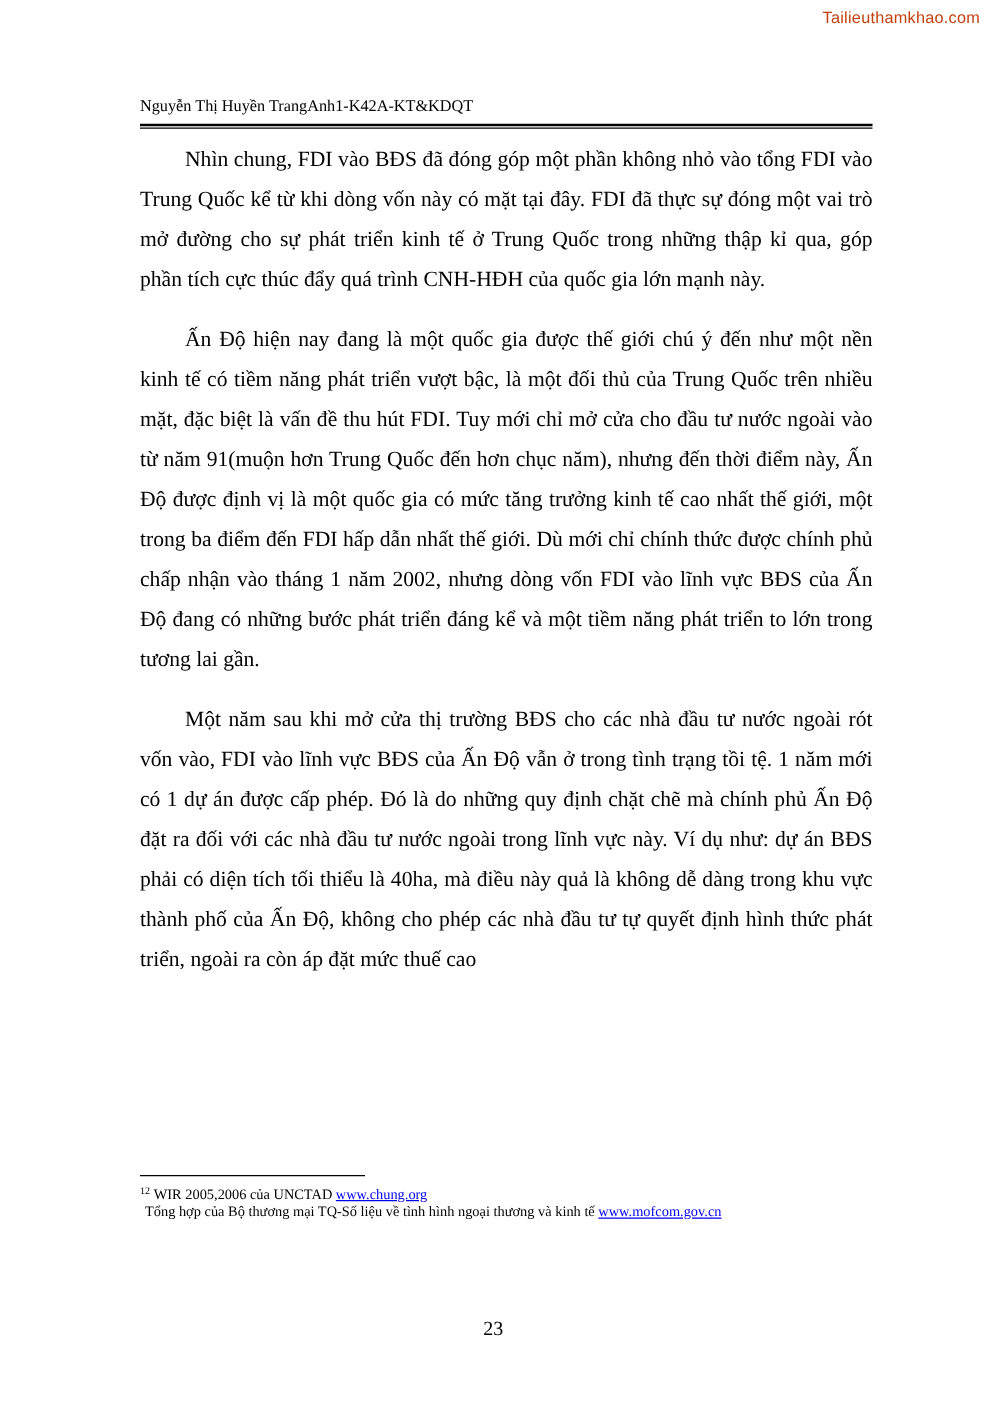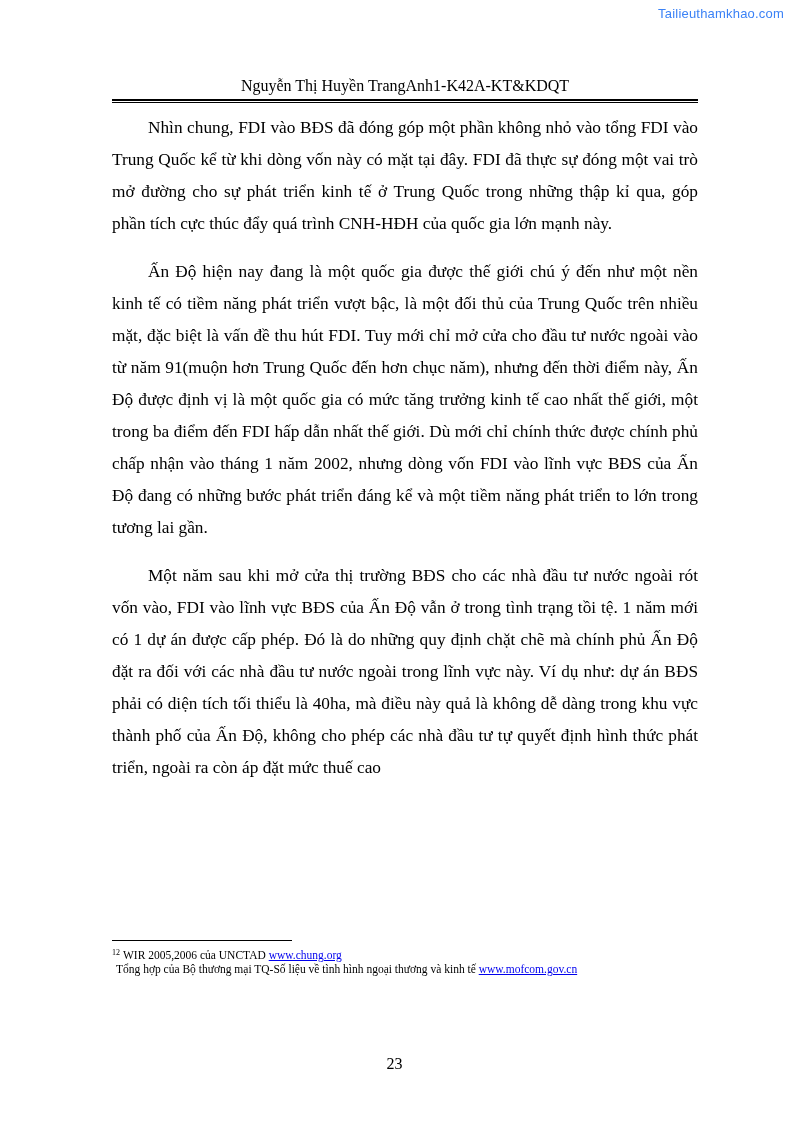--- a/index.html
+++ b/index.html
@@ -1,21 +1,21 @@
 <!DOCTYPE html>
 <html><head>
 <meta charset="utf-8">
 <style>
   html, body { margin: 0; padding: 0; background: #ffffff; }
   body { width: 794px; height: 1123px; position: relative; overflow: hidden;
          font-family: "Liberation Serif", serif; color: #000; }
   .watermark { position: absolute; top: 6px; right: 10px; font-family: "Liberation Sans", sans-serif;
-               font-size: 13px; color: #3b82f6; letter-spacing: 0.2px; }
+               font-size: 13px; color: #c2410c; letter-spacing: 0.2px; }
   .header { position: absolute; top: 77px; left: 112px; width: 586px; height: 20px;
-            display: flex; justify-content: center; font-size: 16px; }
+            display: flex; justify-content: flex-start; font-size: 13px; }
   .header-rule { position: absolute; top: 99px; left: 112px; width: 586px; }
   .header-rule .thick { height: 2px; background: #000; }
   .header-rule .thin { height: 1px; background: #000; margin-top: 1px; }
   .content { position: absolute; top: 112px; left: 112px; width: 586px; font-size: 17.3px; }
   p { margin: 0; line-height: 32px; text-align: justify; }
   p.indent { text-indent: 36px; }
   p + p, .heading + p { margin-top: 16px; }
   .heading { font-weight: bold; margin-top: 11px; margin-left: 36px; line-height: 32px; }
   sup { font-size: 10px; line-height: 0; vertical-align: 7px; }
   .footnote-rule { position: absolute; top: 940px; left: 112px; width: 180px; height: 1px; background: #000; }

